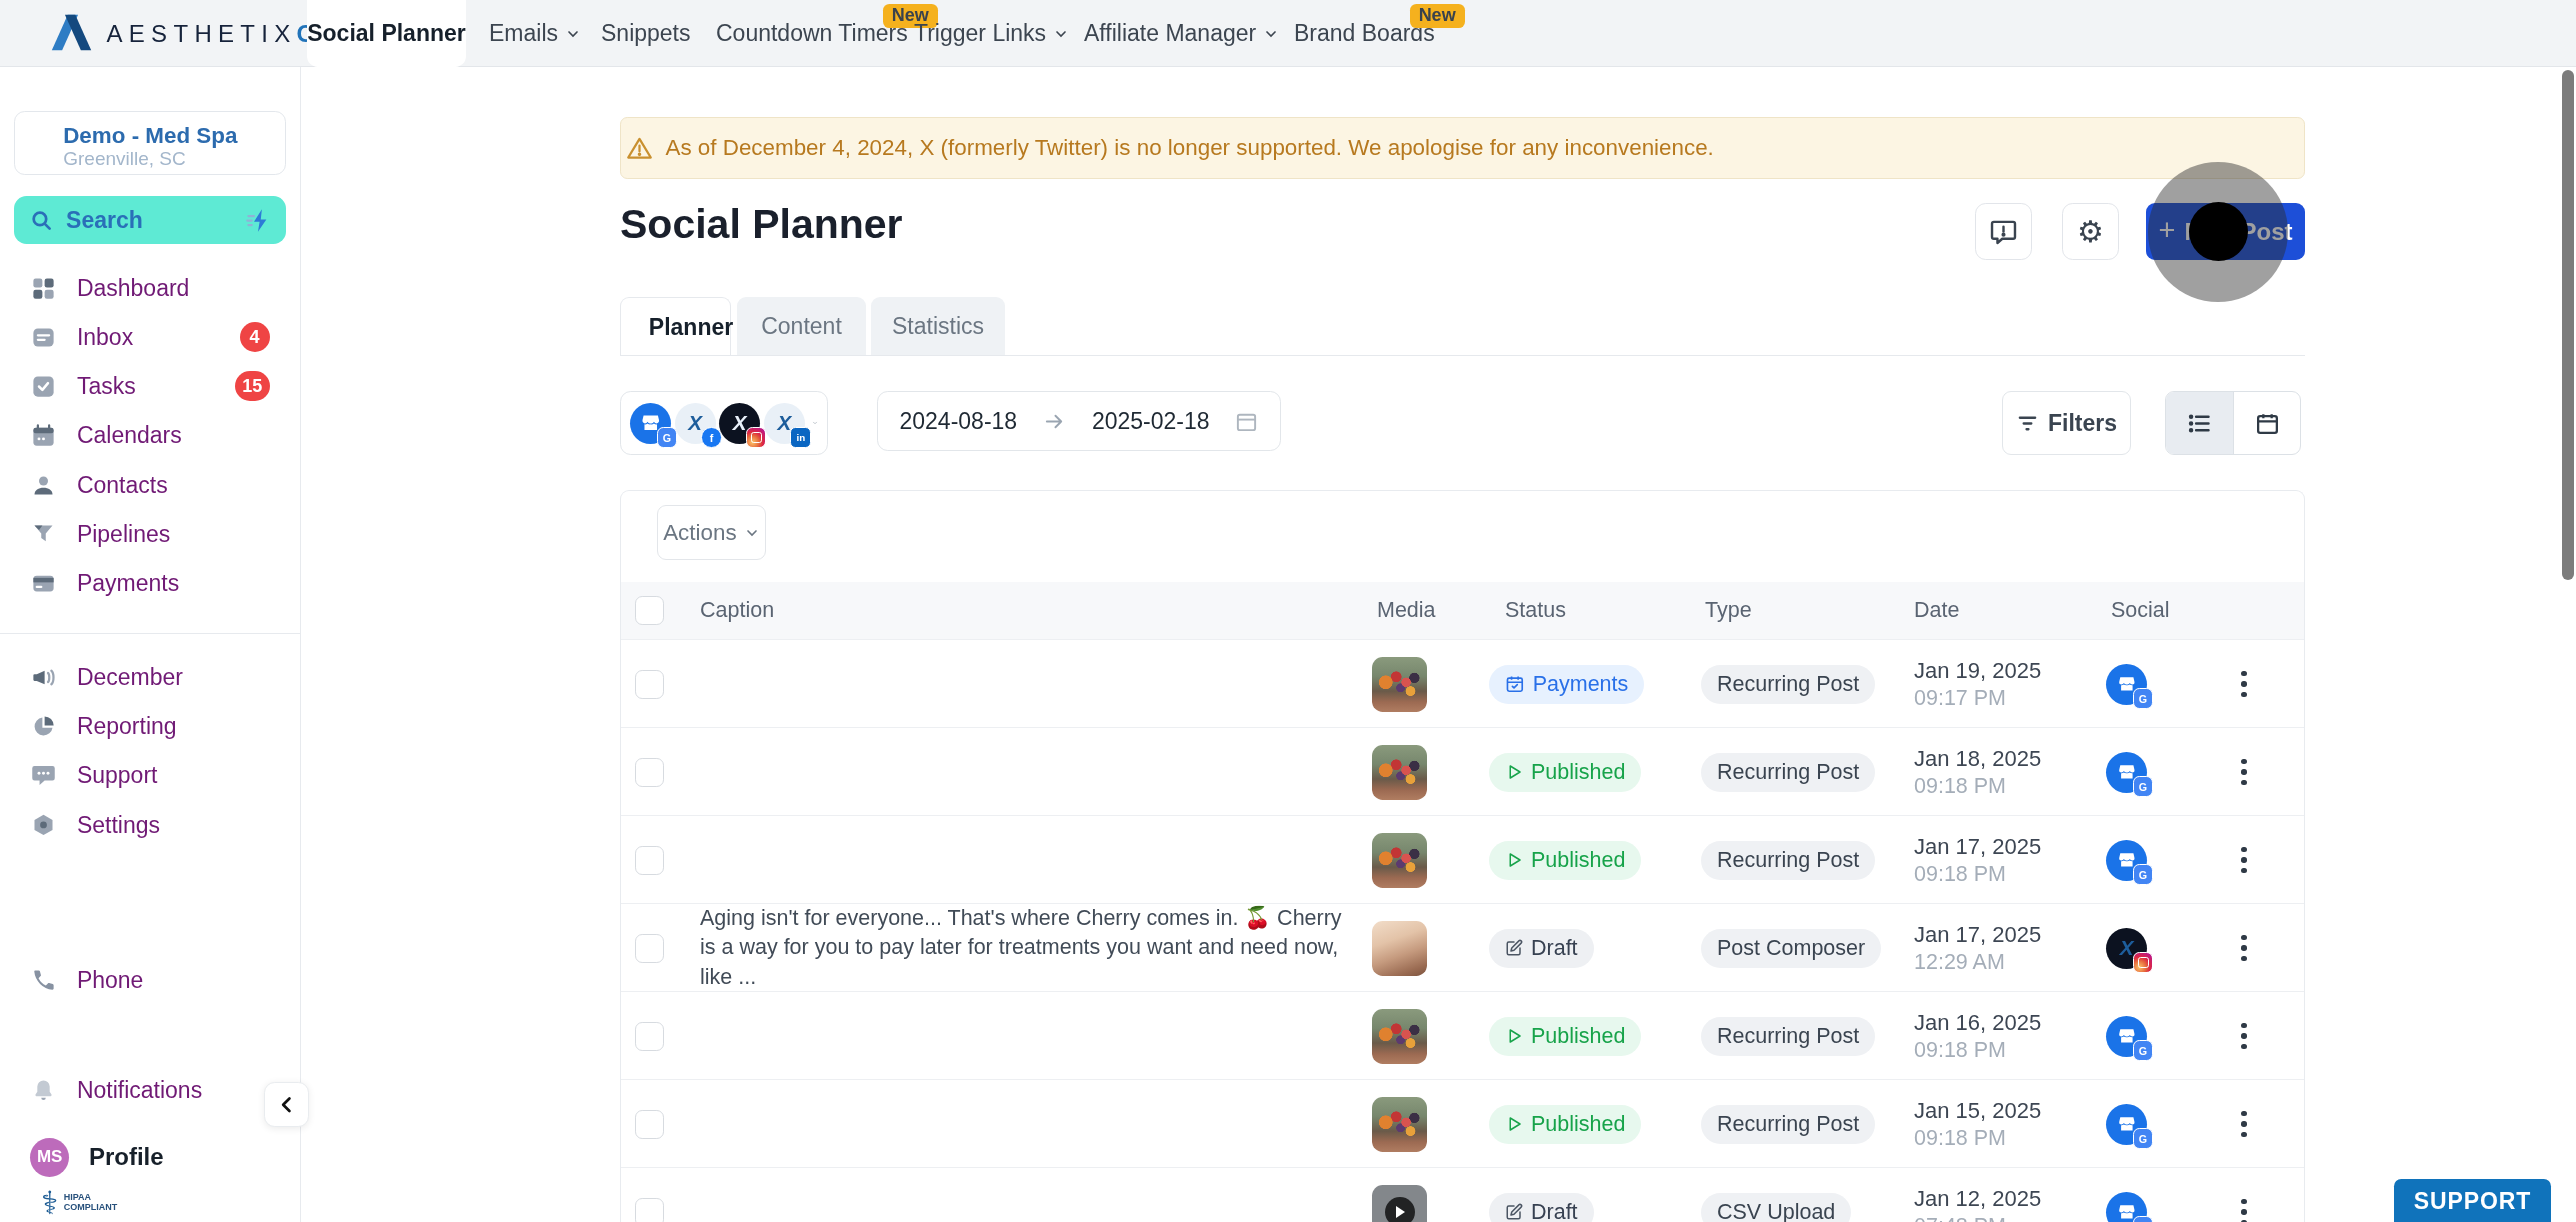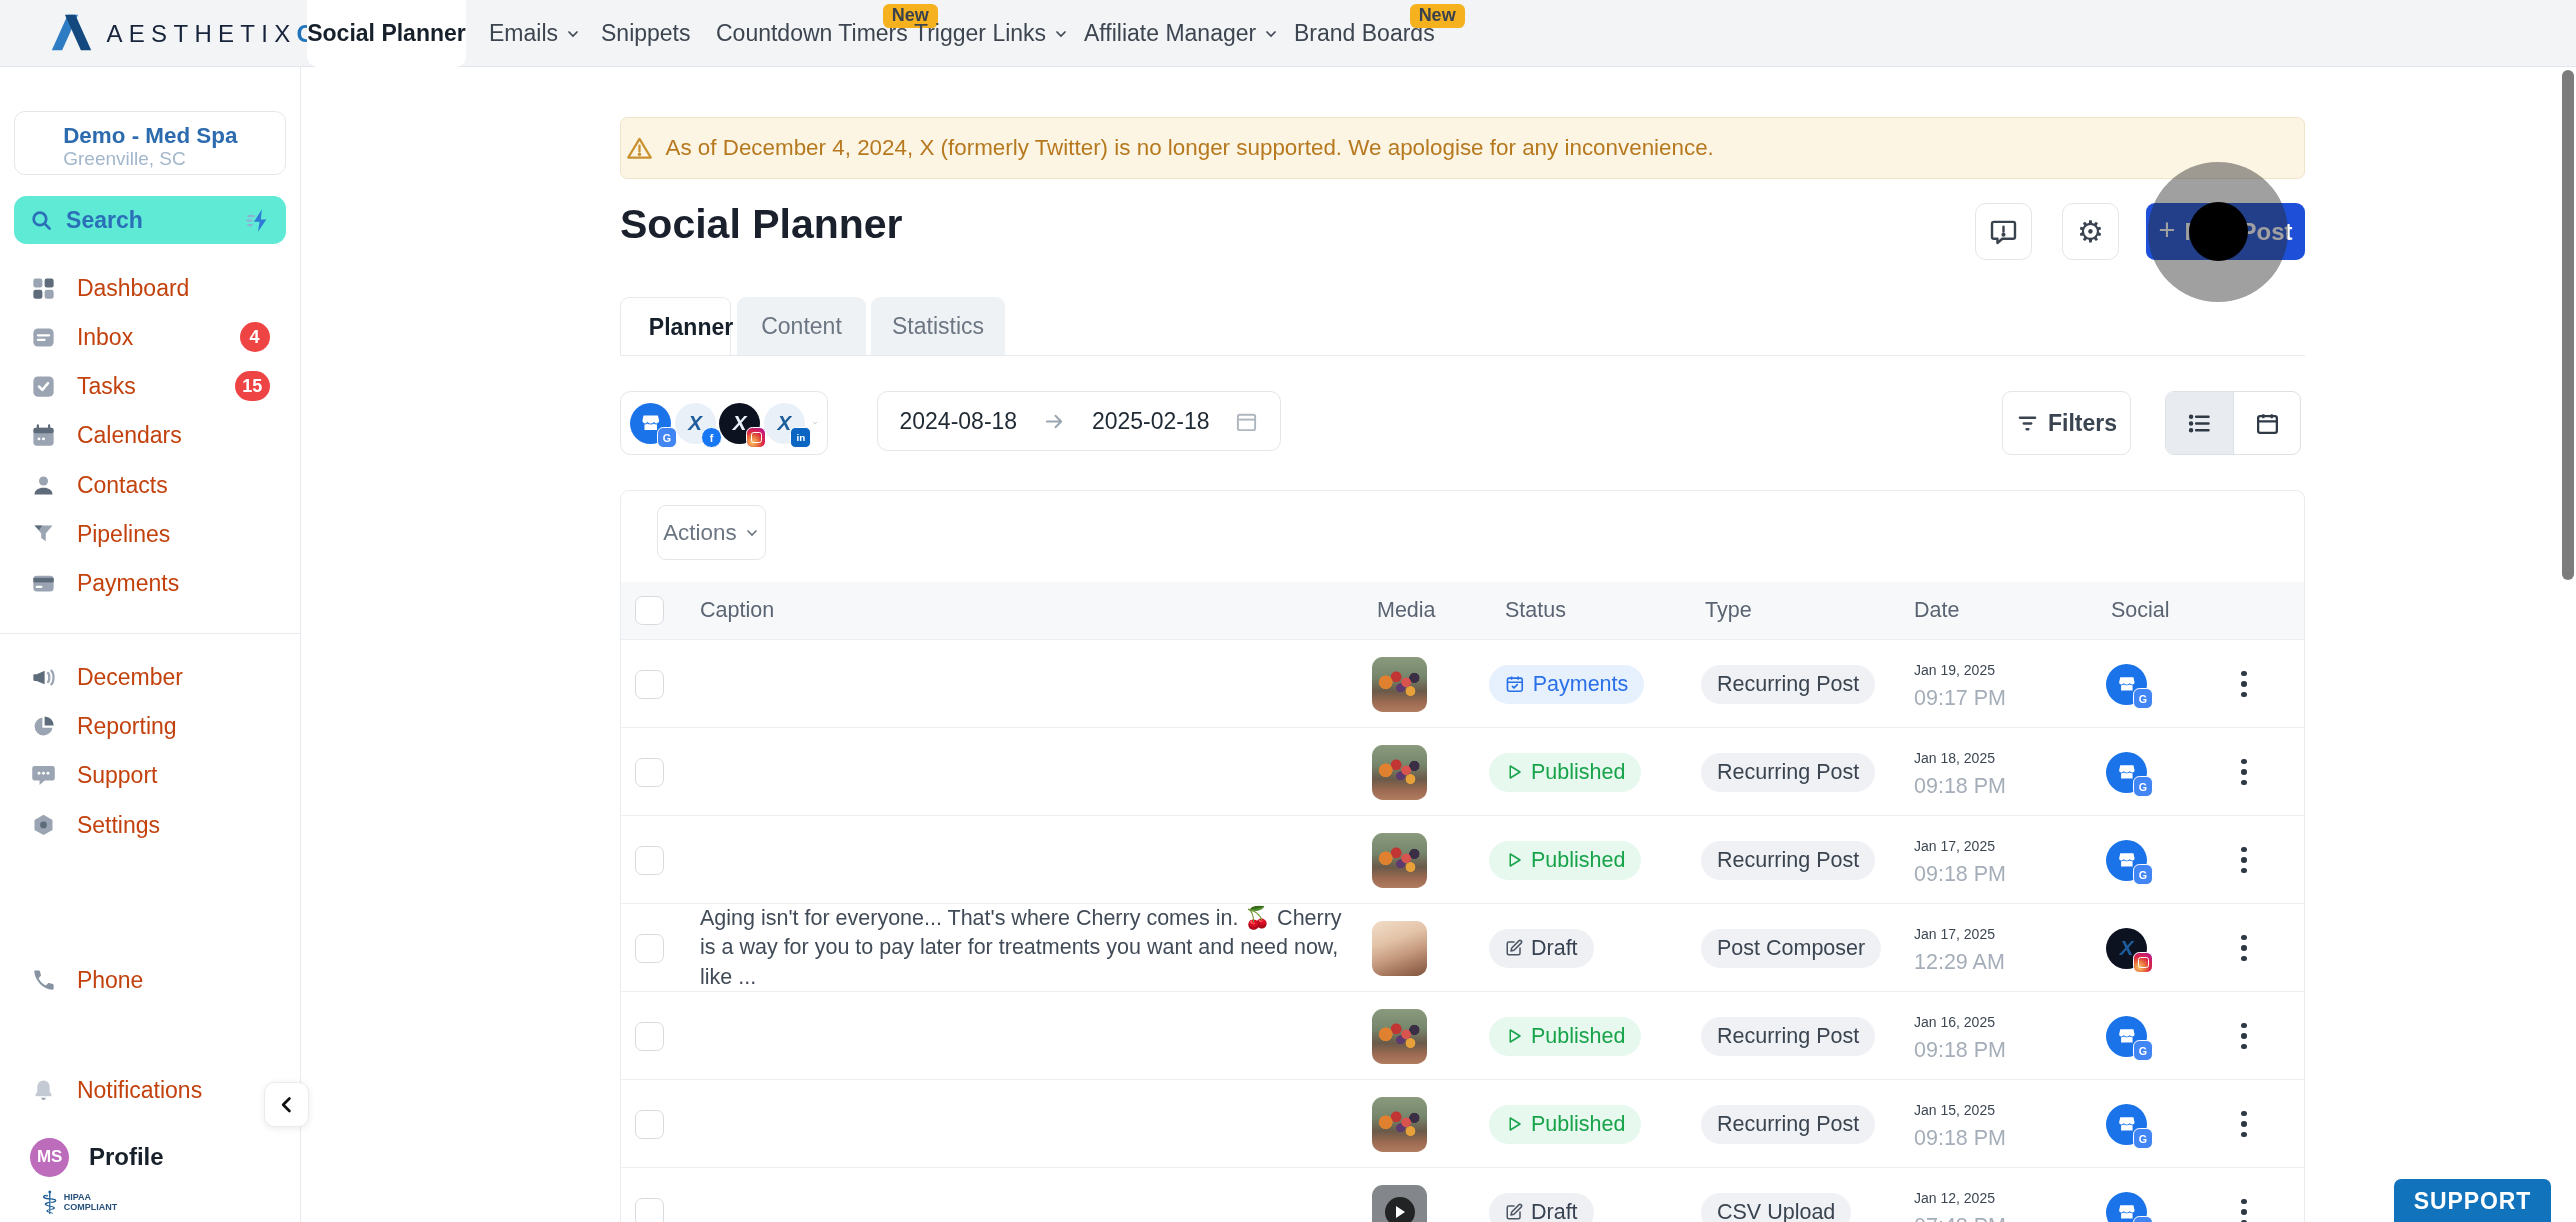--- a/index.html
+++ b/index.html
@@ -24,21 +24,21 @@
   .sidebar { position:absolute; left:0; top:67px; width:301px; height:1156px; background:#fff;
     border-right:0.9px solid #E7EAEE; z-index:5; }
   .loc-card { position:absolute; left:14.3px; top:44px; width:272px; height:64px;
     border:0.9px solid #E3E7EC; border-radius:10.7px; display:flex; align-items:center; padding:0 12.5px; gap:10.7px;flex-direction:column; }
   .loc-name { font-size:22.4px; font-weight:700; color:#2C6BAE; line-height:25px; }
   .loc-city { font-size:19px; color:#A3B6CB; line-height:21.5px; }
   .search-pill { position:absolute; left:14.3px; top:129px; width:272px; height:48px;
     background:#5eead4; border-radius:12.5px; display:flex; align-items:center; padding:0 14.3px; gap:12.5px; }
   .search-label { font-size:23px; font-weight:700; color:#2A6FB8; flex:1; }
   .snav { position:absolute; left:23px; width:259px; height:50px; display:flex; align-items:center; gap:19.7px; padding-left:7.2px; }
-  .snav-label { font-size:23px; color:#c2410c; }
+  .snav-label { font-size:23px; color:#701a75; }
   .snav .cnt { margin-left:auto; margin-right:12.5px; min-width:30px; height:30px; background:#EF4444; color:#fff;
     border-radius:15px; font-size:18px; font-weight:700; display:flex; align-items:center; justify-content:center; padding:0 7.2px; }
   .sdivider { position:absolute; left:0; top:566px; width:301px; height:0.9px; background:#E7EAEE; }
   .avatar-ms { width:39px; height:39px; border-radius:50%; background:#BD6BBB; color:#fff;
     font-size:17px; font-weight:700; display:flex; align-items:center; justify-content:center; }
   .profile-label { font-size:24px; font-weight:700; color:#17202A; }
   .hipaa { position:absolute; left:41px; top:1120px; display:flex; align-items:center; gap:5.4px; }
   .hipaa-sym { font-size:32px; color:#1D5C94; line-height:32px; }
   .hipaa-txt { font-size:9px; color:#28517C; font-weight:700; line-height:9.8px; }
   .collapse-btn { position:absolute; left:264px; top:1082px; width:45px; height:45px; background:#fff;
@@ -123,21 +123,21 @@
   .thumb.portrait { background:linear-gradient(160deg,#F2DDC9 0%,#E3C3A8 35%,#C59A7E 60%,#9A6B52 85%,#7D543F 100%); }
   .thumb.video { background:#83878B; display:flex; align-items:center; justify-content:center; }
   .playcircle { width:30px; height:30px; border-radius:50%; background:rgba(10,10,10,.8);
     display:flex; align-items:center; justify-content:center; }
   .playtri { width:0; height:0; border-left:9.8px solid #fff; border-top:6.3px solid transparent; border-bottom:6.3px solid transparent; margin-left:2.7px; }
   .pill { height:39px; border-radius:19.7px; display:flex; align-items:center; gap:8px; padding:0 16px; font-size:21.5px; font-weight:500; }
   .pill.scheduled { background:#E7F1FE; color:#2970E8; }
   .pill.published { background:#E7F8EE; color:#17A34A; }
   .pill.draft { background:#EEF0F3; color:#374151; }
   .pill.type { background:#EFF1F4; color:#3A4450; font-weight:400; }
-  .date-main { font-size:14px; color:#3D4653; font-weight:500; line-height:29px; }
+  .date-main { font-size:22px; color:#3D4653; font-weight:500; line-height:29px; }
   .date-time { font-size:21.5px; color:#A4ADB8; line-height:27px; }
   .sav { position:relative; width:41px; height:41px; border-radius:50%; display:flex; align-items:center; justify-content:center; }
   .sav.google { background:#1A73E8; }
   .sav.dark { background:#0C1220; }
   .kebab { display:flex; flex-direction:column; gap:5.4px; padding:9px 5.4px; }
   .kebab i { width:5.4px; height:5.4px; border-radius:50%; background:#2F3A46; }
 
   
   .support-btn { position:absolute; left:2394px; top:1179px; width:157px; height:44px; background:#1073BB;
     color:#fff; font-size:23px; font-weight:700; letter-spacing:0.9px; display:flex; align-items:center;

